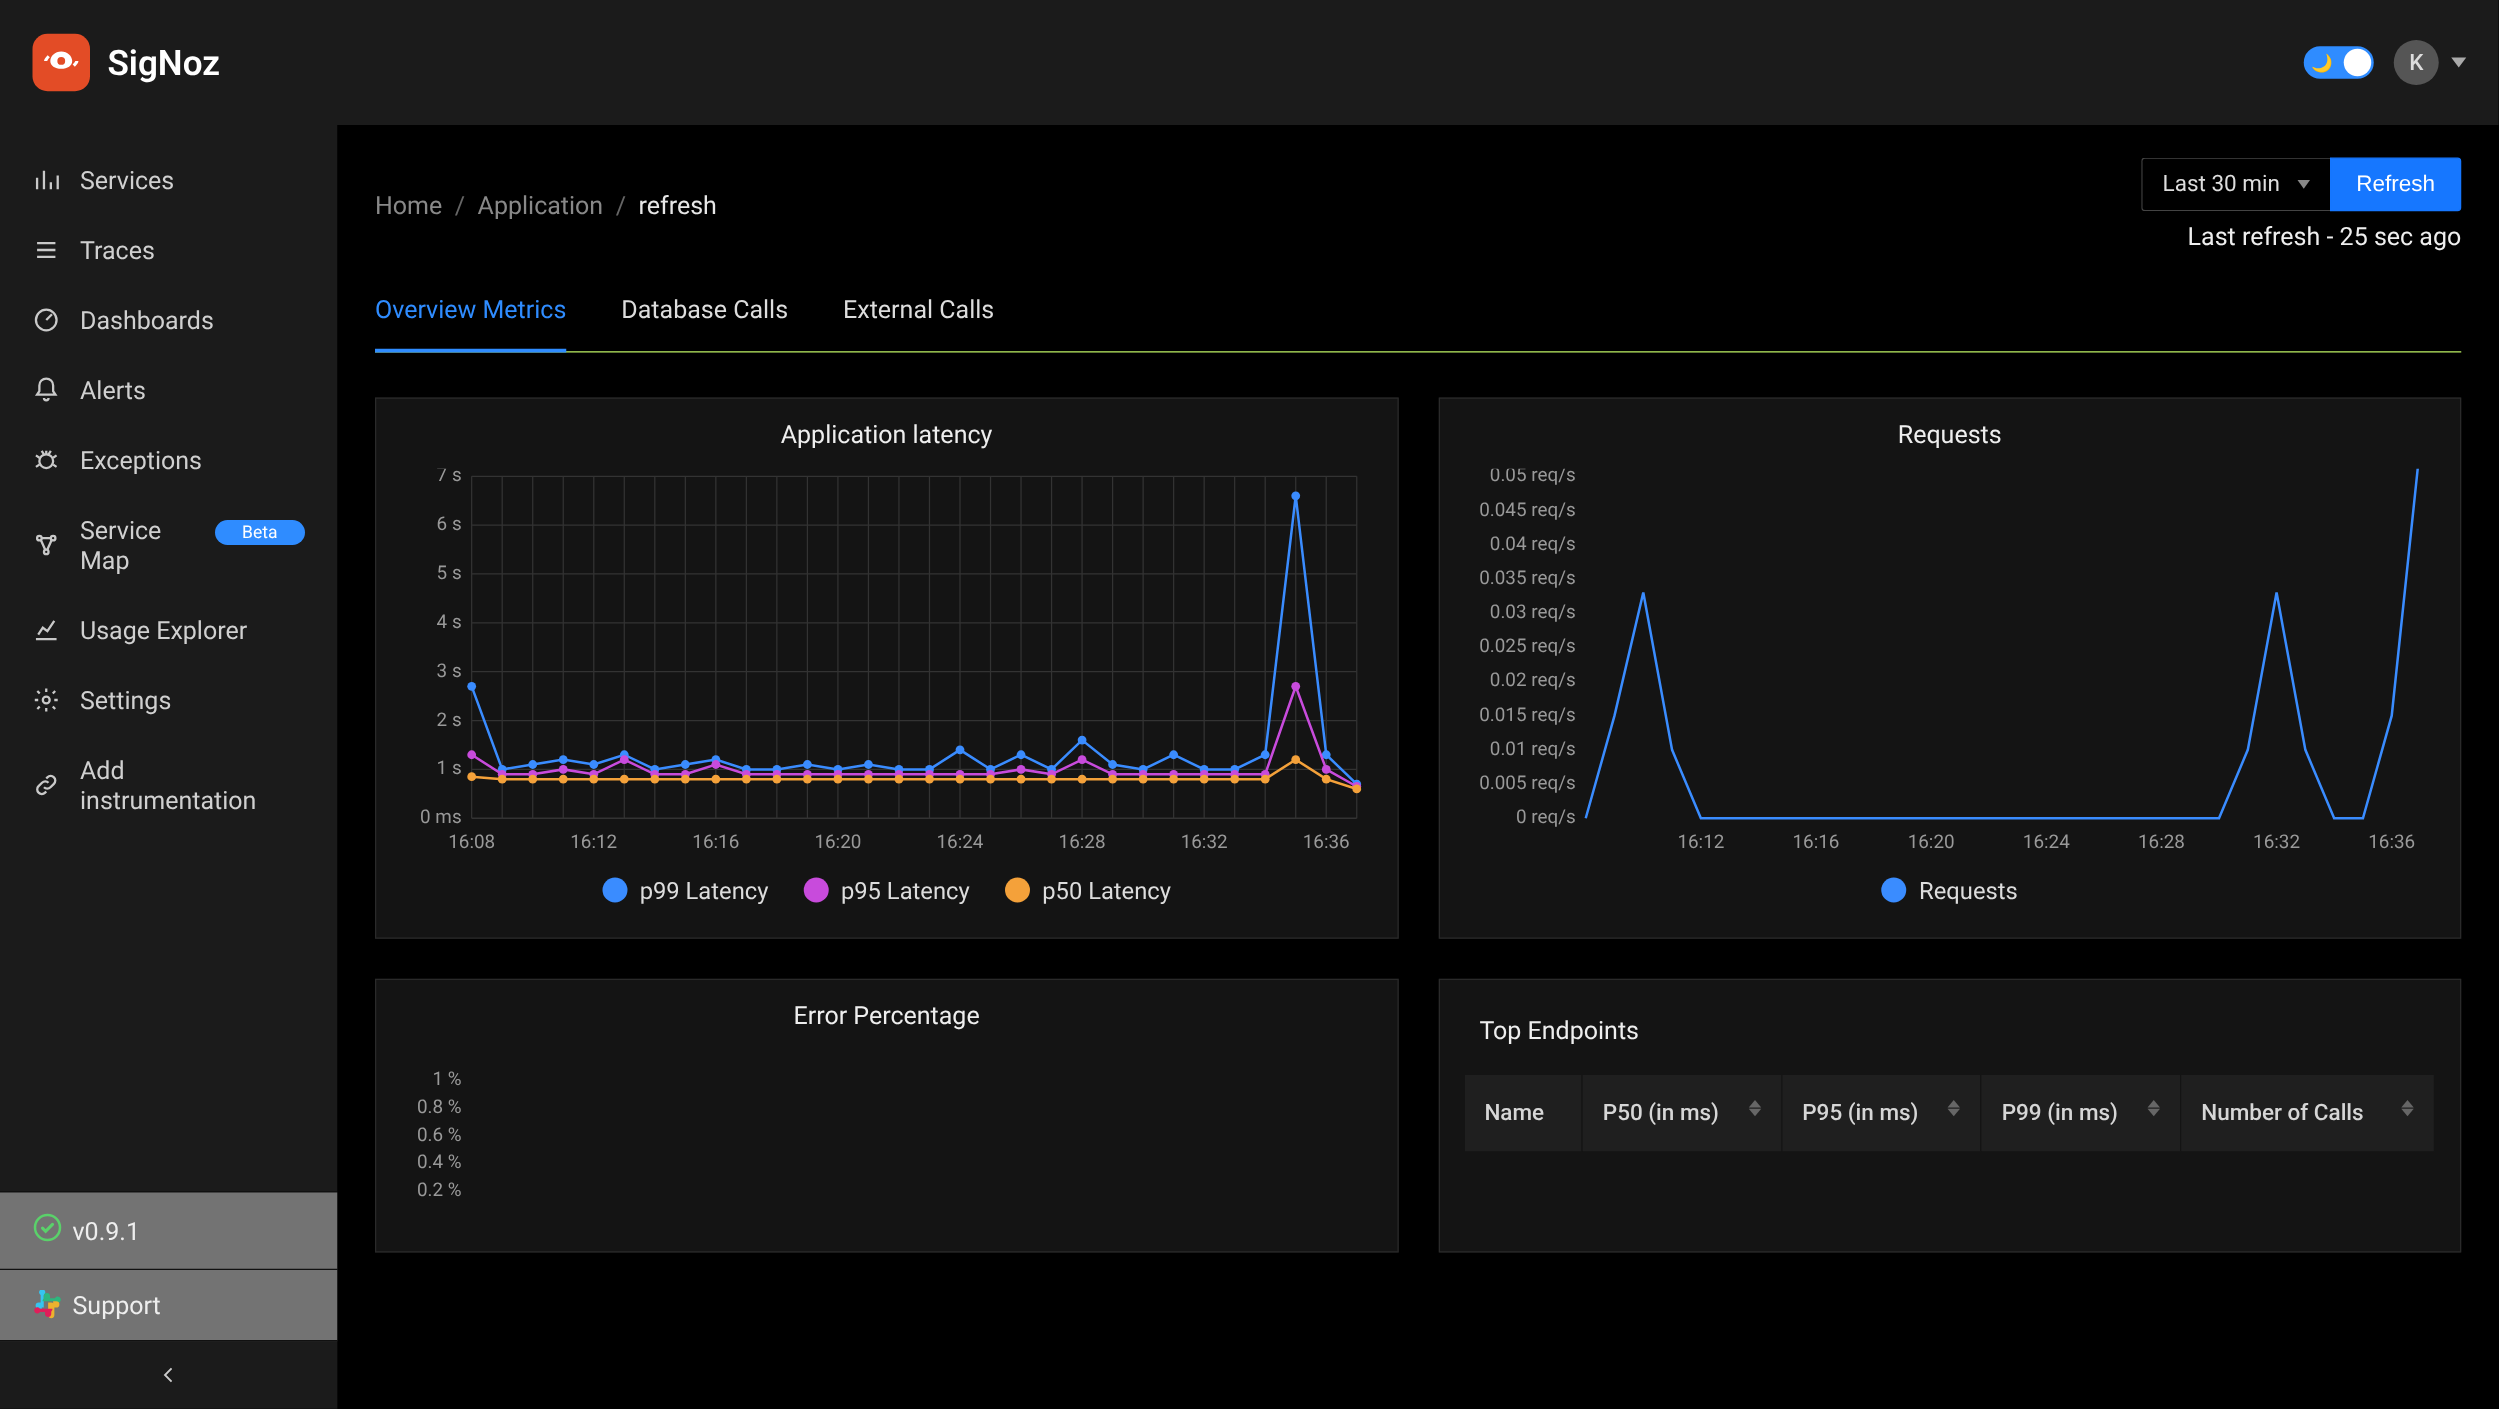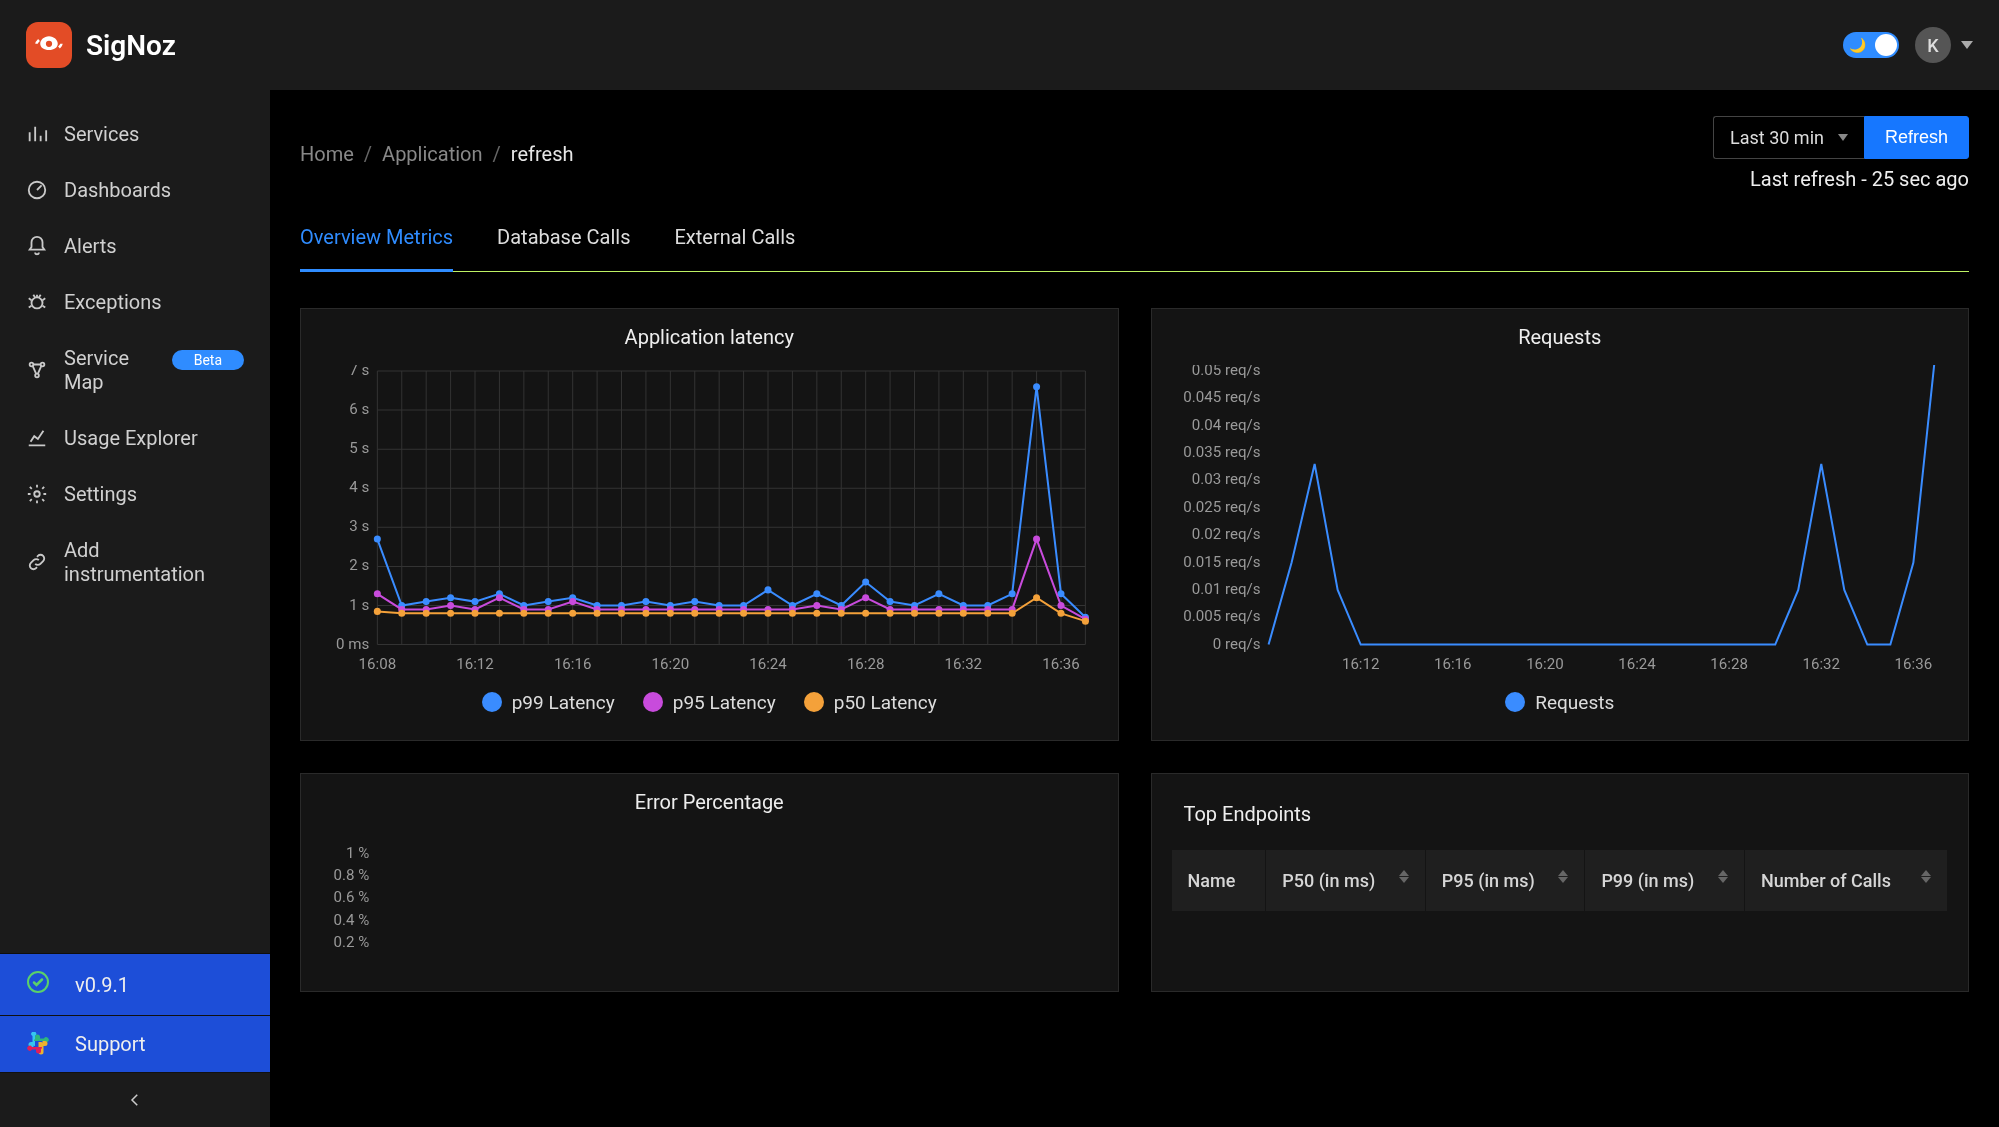--- a/index.html
+++ b/index.html
@@ -1,20 +1,20 @@
 <!DOCTYPE html>
 <html><head>
 <meta charset="utf-8">
 <style>
 * { margin: 0; padding: 0; box-sizing: border-box; }
 html, body { width: 100%; height: 100%; font-family: -apple-system, BlinkMacSystemFont, "Segoe UI", Roboto, sans-serif; background: #000; color: #d9d9d9; }
 body { display: flex; flex-direction: column; }
 
 
-.app-header { height: 90px; background: #1b1b1b; display: flex; align-items: center; padding: 0 26px; justify-content: space-between; }
+.app-header { height: 100px; background: #1b1b1b; display: flex; align-items: center; padding: 0 26px; justify-content: space-between; }
 .brand { display: flex; align-items: center; gap: 14px; }
 .brand-logo { width: 46px; height: 46px; background: #e34c26; border-radius: 12px; display: flex; align-items: center; justify-content: center; position: relative; }
 .brand-logo svg { width: 30px; height: 30px; fill: #fff; }
 .brand-name { font-size: 28px; font-weight: 600; color: #fff; }
 .header-right { display: flex; align-items: center; gap: 16px; }
 .theme-toggle { width: 56px; height: 26px; background: #2f8cff; border-radius: 14px; position: relative; cursor: pointer; display: flex; align-items: center; }
 .theme-toggle .moon { position: absolute; left: 6px; font-size: 14px; }
 .theme-toggle .knob { width: 22px; height: 22px; background: #fff; border-radius: 50%; position: absolute; right: 2px; }
 .avatar-group { display: flex; align-items: center; gap: 4px; cursor: pointer; }
 .avatar { width: 36px; height: 36px; border-radius: 50%; background: #555; color: #ddd; display: flex; align-items: center; justify-content: center; font-size: 18px; font-weight: 500; }
@@ -24,21 +24,21 @@
 .shell { flex: 1; display: flex; min-height: 0; }
 
 
 .sidebar { width: 270px; background: #1b1b1b; display: flex; flex-direction: column; padding-top: 16px; }
 .nav { flex: 1; overflow: auto; }
 .nav-item { display: flex; align-items: center; gap: 16px; padding: 16px 26px; font-size: 20px; color: #d0d0d0; cursor: pointer; position: relative; }
 .nav-item .icon { width: 22px; height: 22px; display: inline-flex; align-items: center; justify-content: center; }
 .nav-item svg { width: 22px; height: 22px; stroke: #c9c9c9; fill: none; stroke-width: 2; }
 .badge { background: #2f8cff; color: #fff; font-size: 14px; padding: 2px 22px; border-radius: 12px; position: relative; top: -10px; margin-left: 2px; }
 .sidebar-bottom { border-top: 1px solid #0e0e0e; }
-.bottom-item { display: flex; align-items: center; gap: 25px; padding: 16px 26px; font-size: 20px; color: #eee; background: #1d4ed8; border-bottom: 1px solid #111; cursor: pointer; }
+.bottom-item { display: flex; align-items: center; gap: 8px; padding: 16px 26px; font-size: 20px; color: #eee; background: #737373; border-bottom: 1px solid #111; cursor: pointer; }
 .version-icon svg circle { stroke: #5ad16a; fill: none; stroke-width: 2; }
 .version-icon svg path { stroke: #5ad16a; fill: none; stroke-width: 2.5; stroke-linecap: round; }
 .slack-icon { width: 24px; height: 24px; }
 .collapse { display: flex; align-items: center; justify-content: center; height: 54px; background: #1b1b1b; cursor: pointer; }
 .collapse svg { width: 18px; height: 18px; stroke: #ccc; fill: none; stroke-width: 2; }
 
 
 .main { flex: 1; background: #000; overflow: auto; padding: 26px 30px; }
 .topbar { display: flex; align-items: center; justify-content: space-between; margin-bottom: 24px; }
 .breadcrumb { font-size: 20px; color: #888; display: flex; gap: 10px; align-items: center; }
@@ -111,20 +111,28 @@
 
       <div class="nav-item">
         <span class="icon">
             <svg viewBox="0 0 24 24">
               <path d="M4 20V10M10 20V4M16 20v-6M22 20V8"></path>
             </svg>
           </span>
         <span>Services</span>
       </div>
 
+      <div class="nav-item">
+        <span class="icon">
+            <svg viewBox="0 0 24 24">
+              <path d="M4 6h16M4 12h16M4 18h16"></path>
+            </svg>
+          </span>
+        <span>Traces</span>
+      </div>
 
       <div class="nav-item">
         <span class="icon">
             <svg viewBox="0 0 24 24">
               <circle cx="12" cy="12" r="9"></circle>
               <path d="M12 12l5-5"></path>
             </svg>
           </span>
         <span>Dashboards</span>
       </div>

